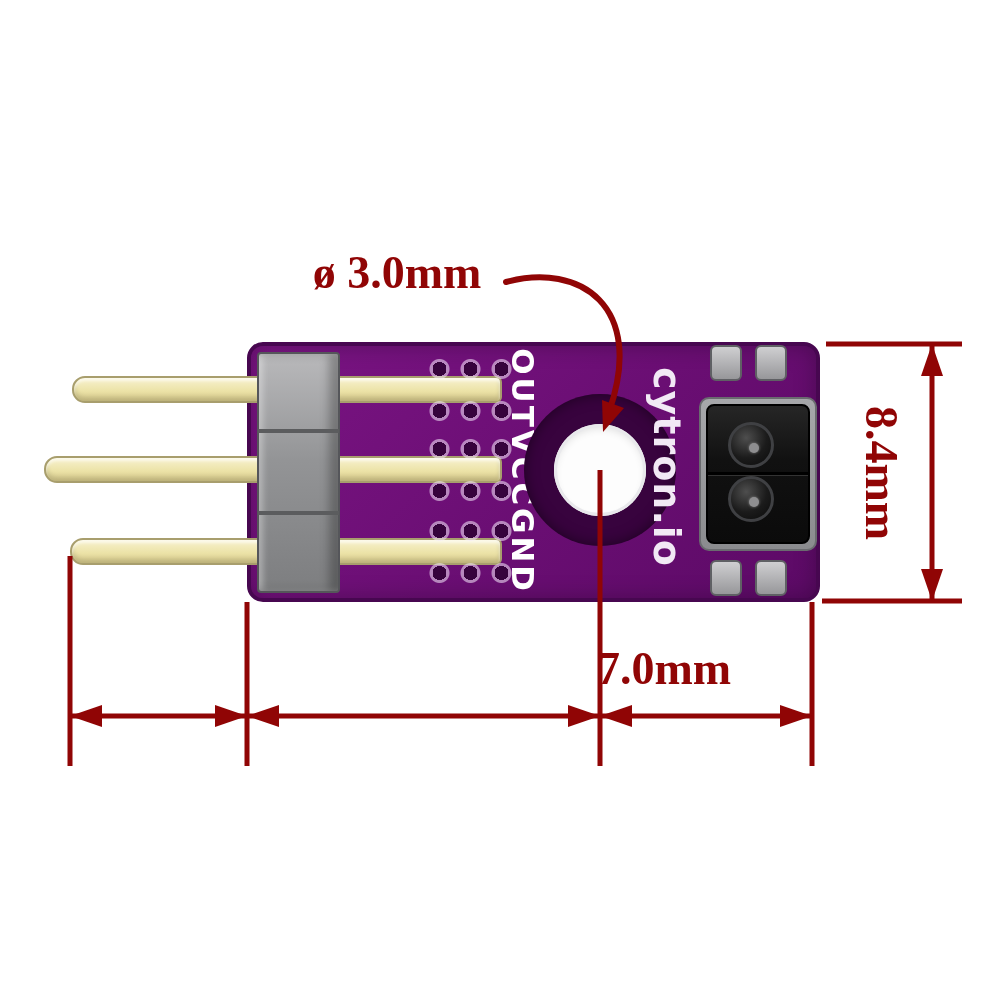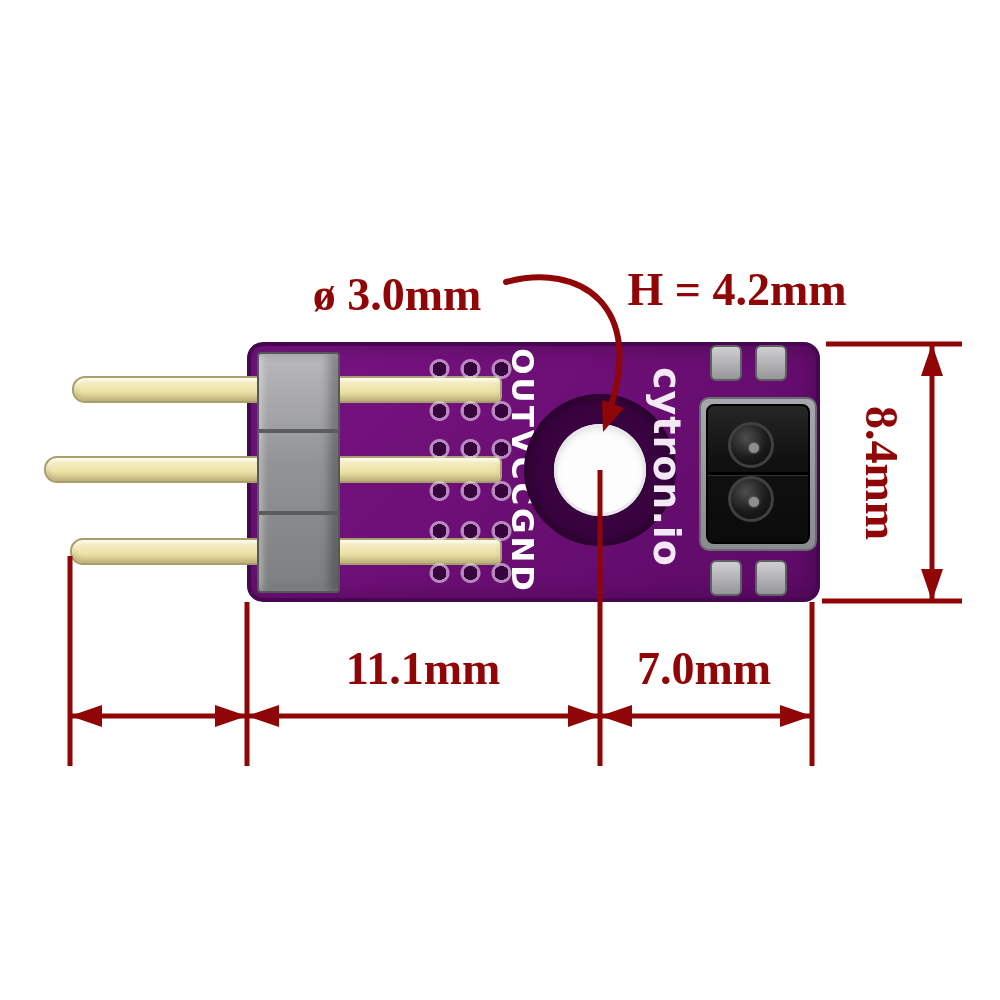--- a/index.html
+++ b/index.html
@@ -133,19 +133,17 @@
       <polygon points="247,716 279,705 279,727"></polygon>
       <polygon points="600,716 568,705 568,727"></polygon>
       <polygon points="600,716 632,705 632,727"></polygon>
       <polygon points="812,716 780,705 780,727"></polygon>
       <polygon points="932,344 921,376 943,376"></polygon>
       <polygon points="932,601 921,569 943,569"></polygon>
       <polygon points="603,432 624,408 602,400"></polygon>
     </g>
   </svg>
 
-  <div class="lbl" style="left:397px;top:294px">ø 3.0mm</div>
-  <div class="lbl" style="left:737px;top:289px">H = 4.2mm</div>
+  <div class="lbl" style="left:397px;top:272px">ø 3.0mm</div>
   <div class="lbl lbl-vert" style="left:881px;top:473px">8.4mm</div>
-  <div class="lbl" style="left:423px;top:668px">11.1mm</div>
-  <div class="lbl" style="left:704px;top:668px">7.0mm</div>
+  <div class="lbl" style="left:664px;top:668px">7.0mm</div>
 
 </div>
 
 </body></html>

